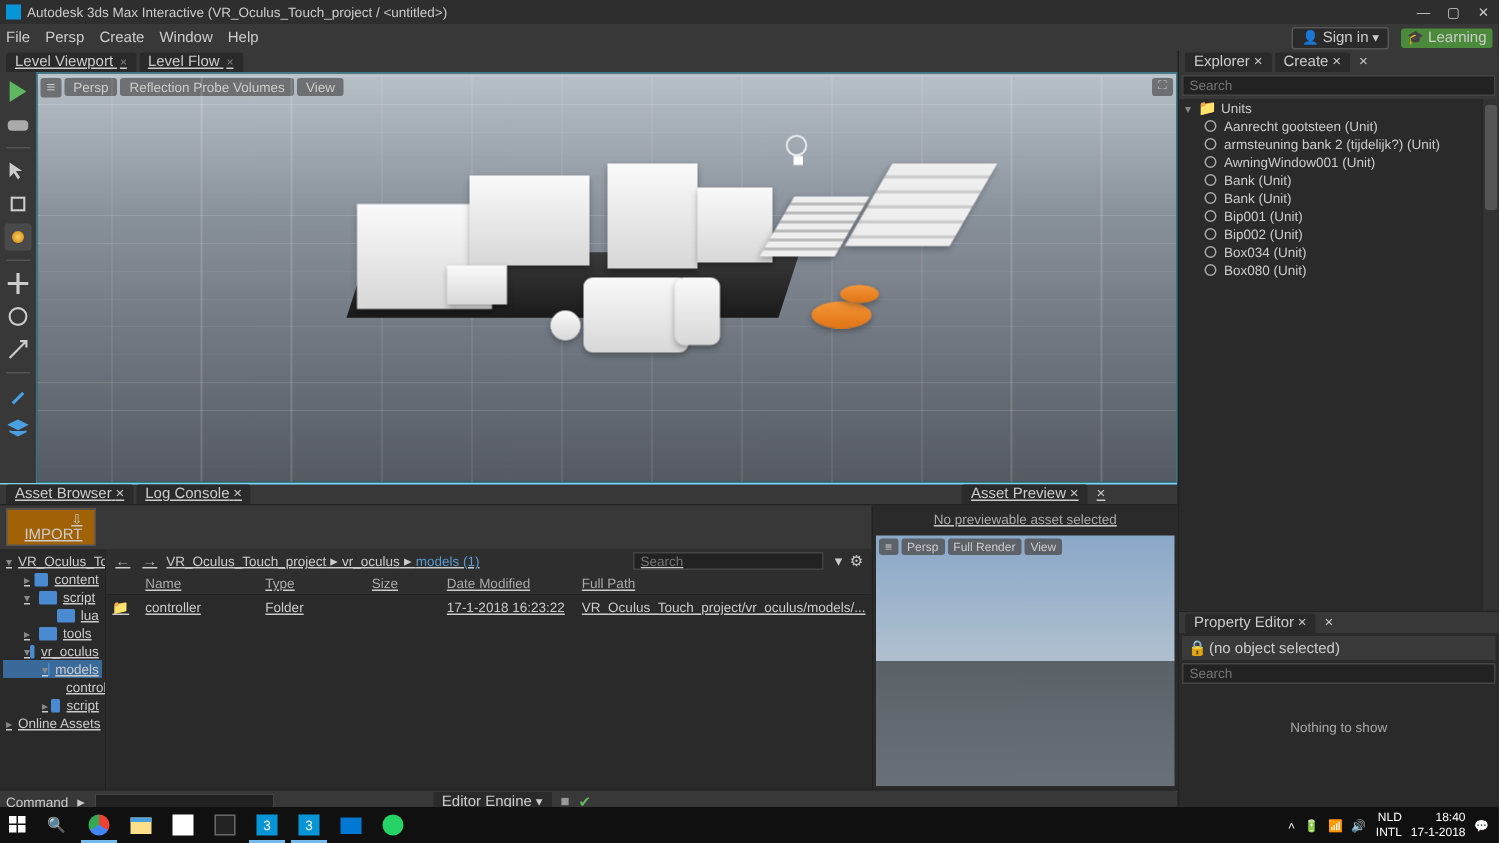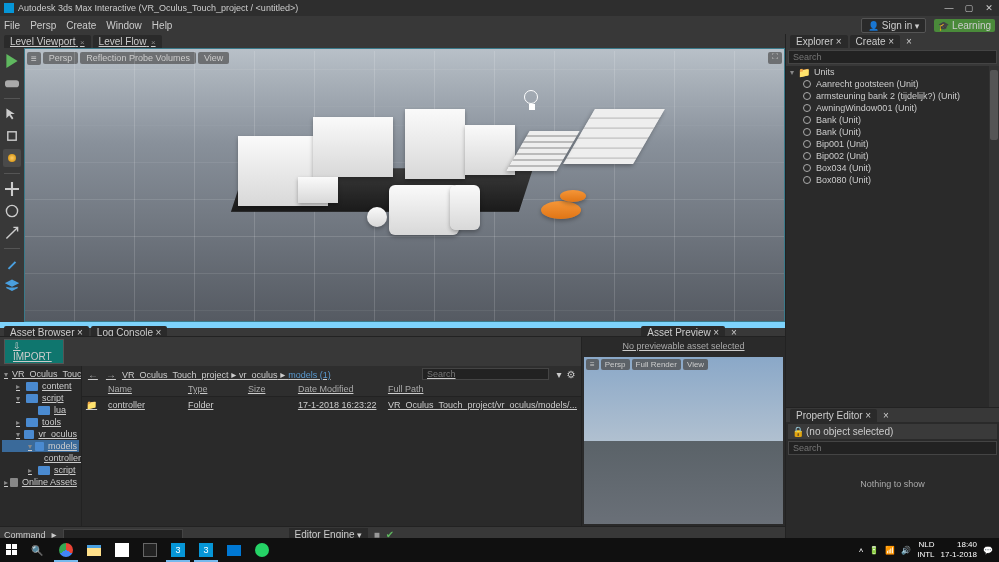--- a/index.html
+++ b/index.html
@@ -51,42 +51,42 @@
 .orange { background:linear-gradient(to bottom,#f59638,#e07515)!important; border-radius:50%; }
 
 
 .bottom { height:190px; display:flex; border-top:1px solid #222; }
 .asset-browser { width:582px; display:flex; flex-direction:column; background:#383838; border-right:1px solid #222; } 
 .asset-preview { flex:1; display:flex; flex-direction:column; background:#383838; }
 
 .panel-tabs { height:14px; display:flex; align-items:center; gap:2px; padding:0 4px; background:#383838; }
 .panel-tabs .tab { padding:1px 6px; font-size:9px; background:#2a2a2a; border-radius:2px 2px 0 0; }
 
-.import-btn { margin:2px 4px; background:#0f766e; border:1px solid #555; padding:1px 8px; font-size:9px; width:60px; text-align:left; }
+.import-btn { margin:2px 4px; background:#a16207; border:1px solid #555; padding:1px 8px; font-size:9px; width:60px; text-align:right; }
 
 .ab-body { flex:1; display:flex; overflow:hidden; }
 .ab-tree { width:196px; background:#2a2a2a; border-right:1px solid #222; overflow-y:auto; padding:2px; }
 .tree-item { display:flex; align-items:center; padding:1px 2px; cursor:pointer; white-space:nowrap; }
 .tree-item .exp { width:10px; font-size:8px; color:#888; }
 .tree-item .folder { width:12px; height:9px; background:#4a8ad0; margin-right:4px; border-radius:1px; }
 .tree-item.sel { background:#3a6a9a; }
 .tree-item .label { font-size:9px; }
 .ind1 { padding-left:14px; } .ind2 { padding-left:26px; } .ind3 { padding-left:38px; }
 
 .ab-right { flex:1; display:flex; flex-direction:column; }
 .breadcrumb { height:16px; display:flex; align-items:center; gap:4px; padding:0 4px; background:#2e2e2e; }
 .breadcrumb .nav { width:14px; text-align:center; cursor:pointer; color:#aaa; }
 .breadcrumb .path span { font-size:9px; }
 .breadcrumb .path .cur { color:#5a9ad0; }
 .breadcrumb input { flex:1; background:#222; border:1px solid #444; color:#aaa; font-size:9px; padding:1px 4px; height:12px; }
 .breadcrumb .filterbtns span { width:12px; display:inline-block; text-align:center; }
 
 .ab-header { display:flex; background:#2e2e2e; padding:2px 4px; border-bottom:1px solid #222; }
 .ab-header span { font-size:9px; color:#aaa; }
-.col-icon{width:22px;} .col-name{width:80px;} .col-type{width:60px;} .col-size{width:50px;} .col-date{width:90px;} .col-path{flex:1;}
+.col-icon{width:22px;} .col-name{width:80px;} .col-type{width:60px;} .col-size{width:50px;margin-left:11px;} .col-date{width:90px;} .col-path{flex:1;}
 .ab-list { flex:1; background:#2a2a2a; padding:2px 4px; }
 .ab-row { display:flex; padding:1px 0; }
 .ab-row span { font-size:9px; }
 
 
 .preview-body { flex:1; background:#2a2a2a; display:flex; flex-direction:column; }
 .preview-msg { text-align:center; font-size:9px; padding:4px; color:#aaa; }
 .preview-vp { flex:1; margin:2px; background:linear-gradient(to bottom,#8aa8c8 0%,#b0c0d0 50%,#5a6268 50.2%,#6a7078 100%); position:relative; }
 .preview-vp .btns { position:absolute; top:2px; left:2px; display:flex; gap:2px; }
 .preview-vp .btns span { background:rgba(80,80,80,.8); padding:1px 4px; font-size:8px; border-radius:2px; }
@@ -245,21 +245,21 @@
           <div class="obj orange" style="left:68%;top:56%;width:40px;height:18px;"></div>
           <div class="obj orange" style="left:70.5%;top:52%;width:26px;height:12px;"></div>
         </div>
         <div class="bulb">
           <div class="glass"></div>
             <div class="base"></div>
         </div>
       </div>
     </div>
 
-    <div class="panel-tabs" style="border-top:6px solid #7dd3fc;">
+    <div class="panel-tabs" style="border-top:1px solid #7dd3fc;">
       <span class="tab"><span>Asset Browser</span> <span class="close">×</span></span>
       <span class="tab"><span>Log Console</span> <span class="close">×</span></span>
       <span style="width:470px"></span>
       <span class="tab"><span>Asset Preview</span> <span class="close">×</span></span>
       <span class="close" style="margin-left:4px;">×</span>
     </div>
 
     <div class="bottom">
       <div class="asset-browser">
         <div style="display:flex;align-items:center;">

